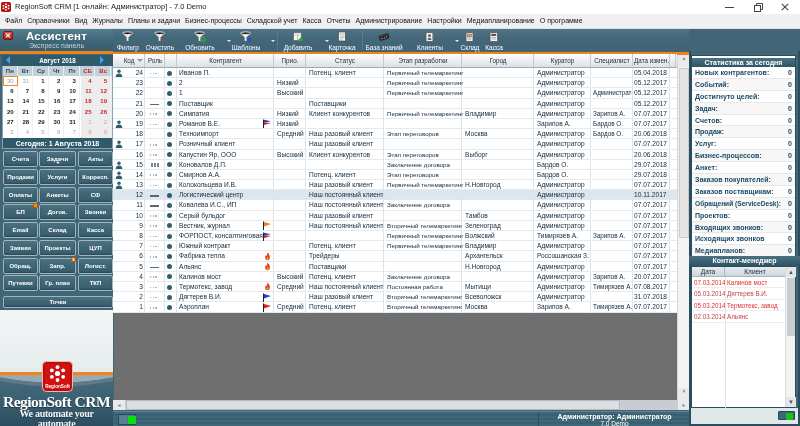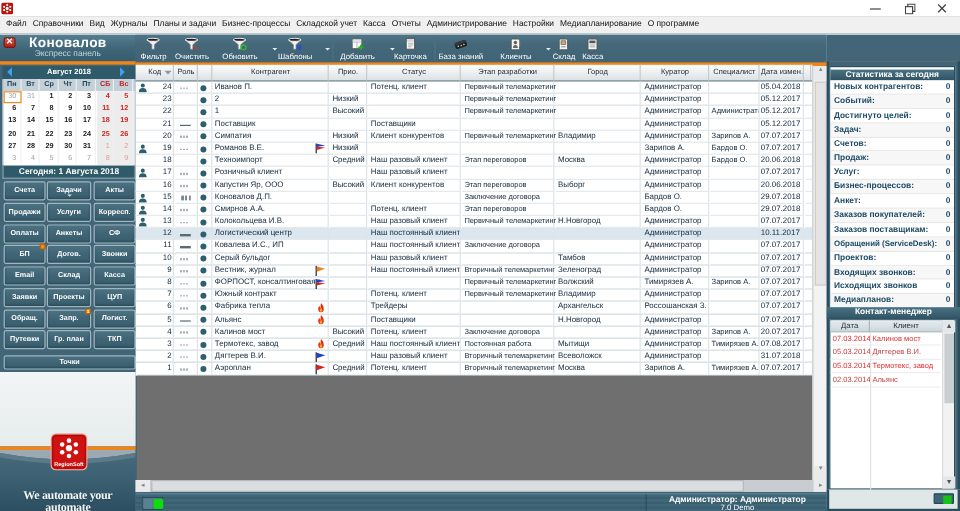--- a/index.html
+++ b/index.html
@@ -76,32 +76,33 @@
     <svg class="abs tb-ico" width="10" height="10" viewBox="0 0 11 11">
       <rect x="0" y="0" width="11" height="11" rx="2" fill="#b6130b"></rect>
       <circle cx="5.5" cy="5.5" r="1.4" fill="#fff"></circle>
       <circle cx="5.5" cy="2.4" r="1" fill="#fff"></circle>
       <circle cx="8.3" cy="4" r="1" fill="#fff"></circle>
       <circle cx="8.3" cy="7" r="1" fill="#fff"></circle>
       <circle cx="5.5" cy="8.6" r="1" fill="#fff"></circle>
       <circle cx="2.7" cy="7" r="1" fill="#fff"></circle>
       <circle cx="2.7" cy="4" r="1" fill="#fff"></circle>
     </svg>
+    <div class="abs tb-txt">RegionSoft CRM [1 онлайн: Администратор] - 7.0 Demo</div>
     <div class="abs" style="left:725px;top:7px;width:9px;height:1.2px;background:#444;"></div>
     <svg class="abs" style="left:754px;top:3px;" width="9" height="9">
       <rect x="0.5" y="2.5" width="6" height="6" fill="none" stroke="#444" stroke-width="1"></rect>
       <path d="M2.5,2.5 V0.5 H8.5 V6.5 H6.5" fill="none" stroke="#444" stroke-width="1"></path>
     </svg>
     <svg class="abs" style="left:781px;top:3px;" width="8" height="8">
       <path d="M0.8,0.8 L7.2,7.2 M7.2,0.8 L0.8,7.2" stroke="#444" stroke-width="1.1"></path>
     </svg>
     <div class="abs menubar"><span>Файл</span><span>Справочники</span><span>Вид</span><span>Журналы</span><span>Планы и задачи</span><span>Бизнес-процессы</span><span>Складской учет</span><span>Касса</span><span>Отчеты</span><span>Администрирование</span><span>Настройки</span><span>Медиапланирование</span><span>О программе</span></div>
     <div class="abs hdrL">
       <div class="abs redx" style="left:3px;top:2px;">✕</div>
-      <div class="h1t" style="margin-top:1px;">Коновалов</div>
+      <div class="h1t" style="margin-top:1px;">Ассистент</div>
       <div class="h2t">Экспресс панель</div>
     </div>
     <div class="abs oline" style="left:0;top:51px;width:113px;"></div>
     <div class="abs oline" style="left:689px;top:51px;width:111px;"></div>
     <div class="abs oline" style="left:113px;top:52px;width:576px;"></div>
     <div class="abs topline"></div>
     <div class="abs vwhite"></div>
     <div class="abs" style="left:0;top:54px;width:113px;height:372px;background:#426677;"></div>
     <div class="abs calhdr">Август 2018</div>
     <div class="abs calarr" style="left:6px;border-right-color:#3f9ff2;border-left:none;"></div>
@@ -207,20 +208,21 @@
       <rect x="2" y="2" width="27" height="27" rx="3" fill="none" stroke="#9e0d08" stroke-width="0.8"></rect>
       <circle cx="15.5" cy="12.5" r="2.6" fill="#fff"></circle>
       <circle cx="15.5" cy="6.2" r="1.9" fill="#fff"></circle>
       <circle cx="21.2" cy="9.4" r="1.9" fill="#fff"></circle>
       <circle cx="21.2" cy="15.8" r="1.9" fill="#fff"></circle>
       <circle cx="15.5" cy="19" r="1.9" fill="#fff"></circle>
       <circle cx="9.8" cy="15.8" r="1.9" fill="#fff"></circle>
       <circle cx="9.8" cy="9.4" r="1.9" fill="#fff"></circle>
       <text x="15.5" y="27" font-size="4.6" fill="#fff" text-anchor="middle" font-family="Liberation Sans" font-weight="bold">RegionSoft</text>
     </svg>
+    <div class="abs brandtxt">RegionSoft CRM</div>
     <div class="abs brandsub">We automate your automate</div>
     <div class="abs tbar" style="background:linear-gradient(#4e7587,#446779 40%,#406376);"></div>
     <div class="abs tbar">
       <div class="tbtn" style="left:-4.0px;width:38px;">
         <svg class="ic" width="13" height="11">
           <path d="M1.2,2.8 L11,2.8 L7.2,6.2 L7.2,10 L5,10 L5,6.2 Z" fill="#f2f2f2" stroke="#777" stroke-width="0.5"></path>
           <ellipse cx="6.1" cy="2.2" rx="5" ry="1.3" fill="#1a1a1a" stroke="#ededed" stroke-width="0.9"></ellipse>
         </svg>
         <span class="lbl">Фильтр</span>
       </div>

